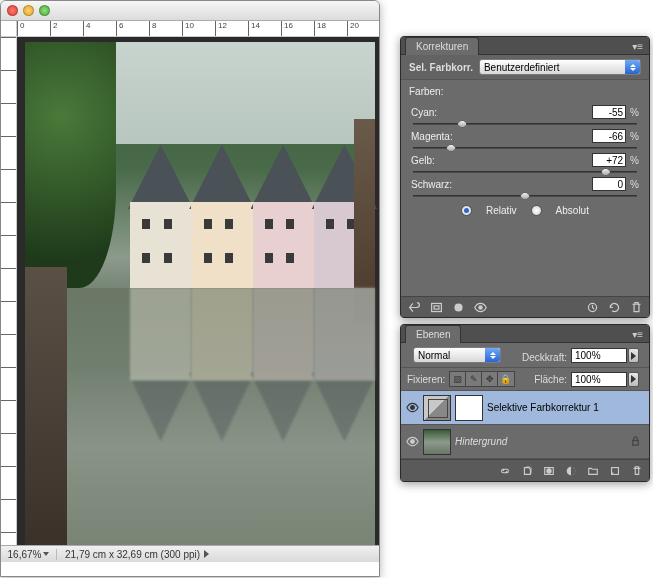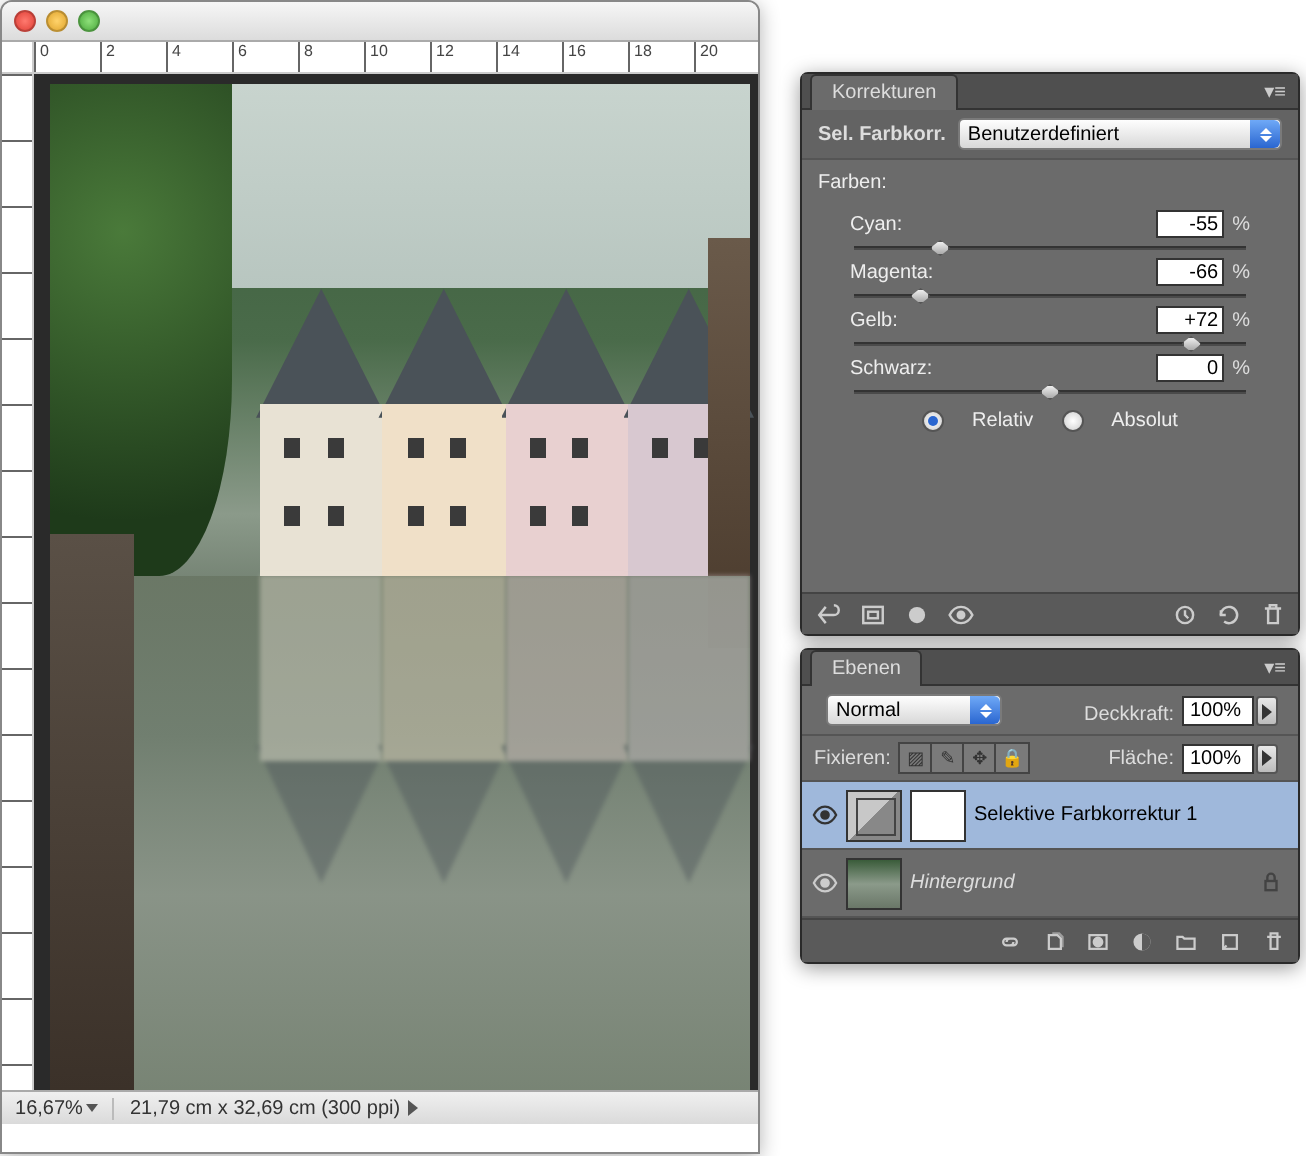--- a/index.html
+++ b/index.html
@@ -50,40 +50,40 @@
   .panel-tab { padding:3px 10px; font-size:10px; background:#6b6b6b; border-radius:3px 3px 0 0; margin-left:4px; position:relative; top:1px; border:1px solid #333; border-bottom:none;}
   .panel-menu { margin-left:auto; margin-right:4px; font-size:10px; color:#ccc; padding:2px;}
   .panel-header-row { display:flex; align-items:center; padding:4px 8px; border-bottom:1px solid #555; background:#636363; font-size:10px;}
   .panel-header-row .label { font-weight:bold;}
   .aqua-select { flex:1; margin-left:6px; height:16px; background:linear-gradient(#fefefe,#d8d8d8); border:1px solid #7a7a7a; border-radius:3px; display:flex; align-items:center; padding:0 4px; color:#000; font-size:10px; position:relative;}
   .aqua-caps { position:absolute; right:0; top:0; bottom:0; width:15px; background:linear-gradient(#6fa9f7,#2a66d0); border-radius:0 3px 3px 0; display:flex; flex-direction:column; justify-content:center; align-items:center;}
   .aqua-caps::before { content:""; width:0;height:0;border-left:3px solid transparent;border-right:3px solid transparent;border-bottom:3px solid #fff; margin-bottom:1px;}
   .aqua-caps::after { content:""; width:0;height:0;border-left:3px solid transparent;border-right:3px solid transparent;border-top:3px solid #fff;}
   .color-swatch { width:22px; height:12px; border:1px solid #222; margin-right:4px;}
   .panel-body { padding:6px 8px 8px 8px; font-size:10px; color:#eee;}
-  .slider-row { margin:4px 16px;}
+  .slider-row { margin:4px 2px;}
   .slider-row .top { display:flex; align-items:center; margin-bottom:2px;}
   .slider-row .name { flex:1;}
   .num-input { width:34px; height:14px; background:#fff; color:#000; font-size:10px; text-align:right; padding:0 2px; border:1px solid #333;}
   .pct { margin-left:4px; color:#ddd;}
   .track { height:2px; background:#4a4a4a; border-top:1px solid #333; position:relative; margin:4px 2px 0 2px;}
   .thumb { position:absolute; top:-4px; width:10px; height:8px; background:linear-gradient(#eee,#aaa); border:1px solid #555; clip-path: polygon(50% 0,100% 50%,50% 100%,0 50%);}
   .radio-row { display:flex; justify-content:center; gap:14px; margin:8px 0 2px; align-items:center;}
   .radio { width:11px; height:11px; border-radius:50%; background:radial-gradient(#fff,#ccc); border:1px solid #555; display:inline-flex; justify-content:center; align-items:center;}
   .radio.checked::after { content:""; width:5px; height:5px; border-radius:50%; background:#2a66d0;}
   .panel-footer { display:flex; align-items:center; padding:4px 6px; background:#5a5a5a; border-top:1px solid #444; gap:8px;}
   .panel-footer .spacer { flex:1;}
   .foot-icon { width:14px; height:12px; display:flex; align-items:center; justify-content:center; color:#ccc;}
   .foot-icon svg { width:13px; height:13px; }
 
   
   .layers-options { display:flex; align-items:flex-end; padding:4px 6px; gap:4px; border-bottom:1px solid #555;}
   .layers-options .aqua-select { flex:0 0 88px;}
   .opt-label { color:#ddd; margin-left:auto;}
-  .pct-box { width:36px; height:15px; background:#fff; color:#000; font-size:10px; display:flex; align-items:center; padding:0 3px; border:1px solid #333; position:relative;}
+  .pct-box { width:56px; height:15px; background:#fff; color:#000; font-size:10px; display:flex; align-items:center; padding:0 3px; border:1px solid #333; position:relative;}
   .pct-box .arrow { position:absolute; right:-13px; width:11px; height:15px; background:linear-gradient(#e8e8e8,#bcbcbc); border:1px solid #555; display:flex; align-items:center; justify-content:center; border-radius:2px;}
   .pct-box .arrow::after { content:""; width:0;height:0;border-top:4px solid transparent;border-bottom:4px solid transparent;border-left:5px solid #333;}
   .lock-row { display:flex; align-items:center; padding:3px 6px; gap:4px; border-bottom:1px solid #555;}
   .lock-row .boxes { display:flex; gap:0; border:1px solid #444;}
   .lock-row .boxes span { width:16px; height:14px; background:#7a7a7a; border-right:1px solid #444; display:flex; align-items:center; justify-content:center; font-size:9px; color:#333;}
   .lock-row .boxes span:last-child { border-right:none;}
   .layer-list { max-height:76px; overflow:hidden;text-align:center;}
   .layer-row { display:flex; align-items:center; height:34px; border-bottom:1px solid #555; padding:0 4px; gap:4px;}
   .layer-row.selected { background:#9fb8db; color:#000;}
   .eye { width:14px; height:14px; display:flex; align-items:center; justify-content:center;}

